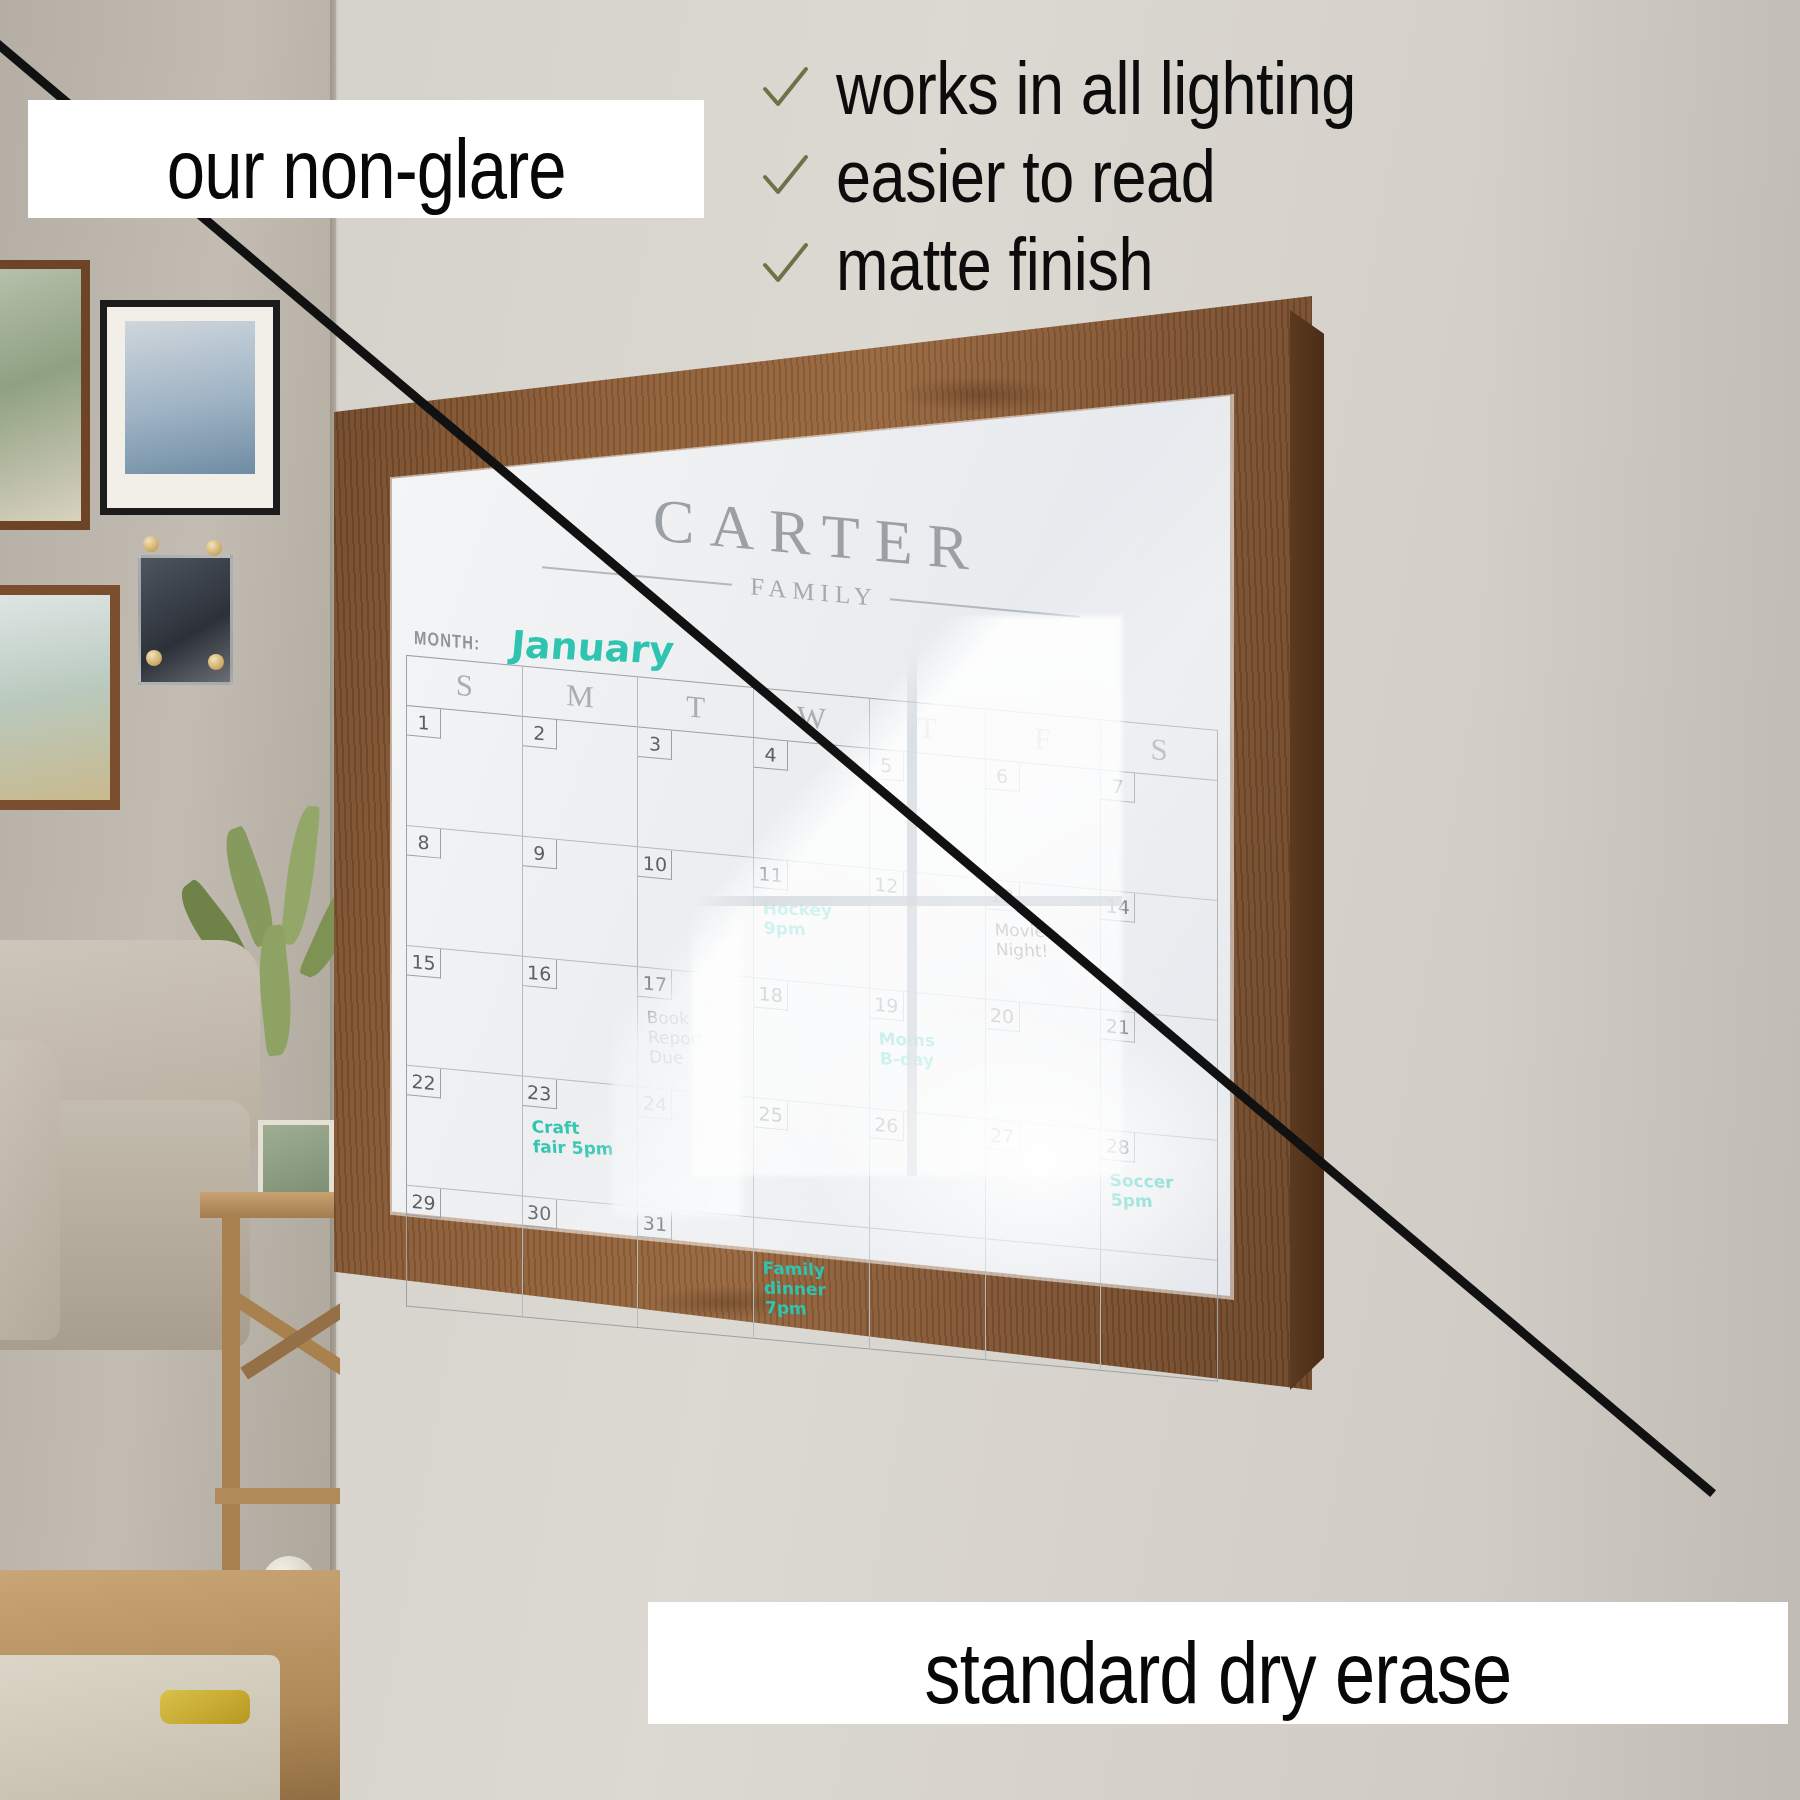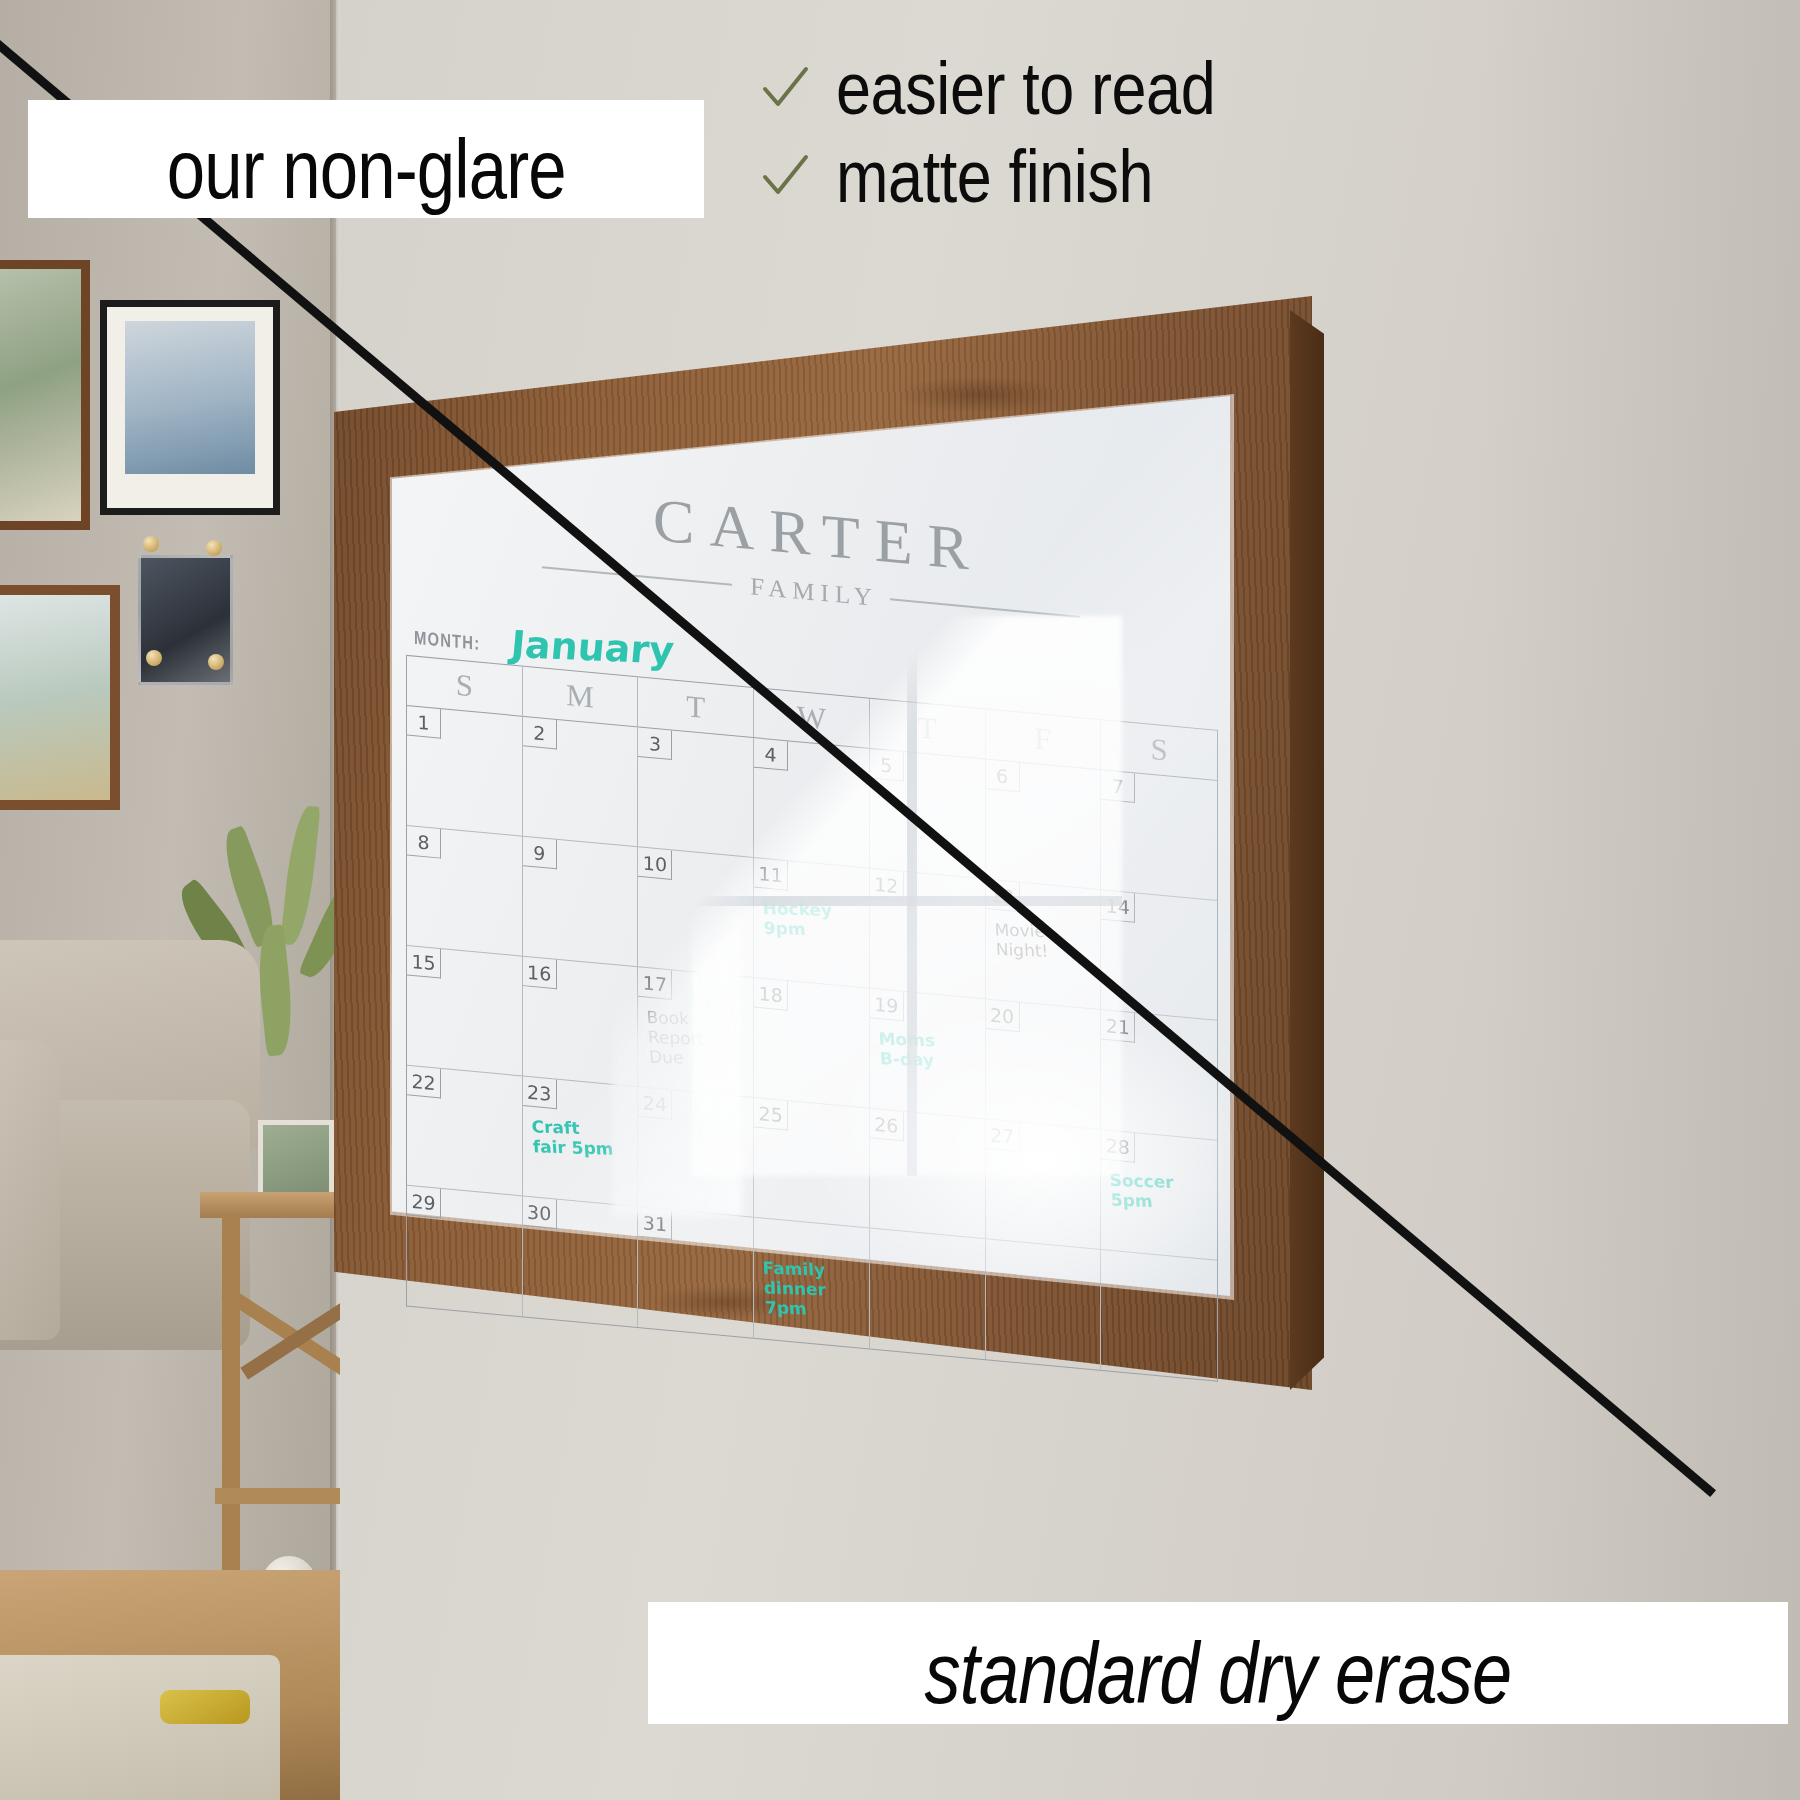--- a/index.html
+++ b/index.html
@@ -217,21 +217,21 @@
   
   .label-box {
     position:absolute; background:#ffffff; display:flex; align-items:flex-end; justify-content:center;
   }
   .label-box span {
     font-family:"Liberation Sans", sans-serif; color:#080808; font-weight:normal;
     transform:scaleX(0.82); transform-origin:center;
   }
   #label-top { left:28px; top:100px; width:676px; height:118px; }
   #label-top span { font-size:84px; letter-spacing:-1px; }
-  #label-bottom { left:648px; top:1602px; width:1140px; height:122px;font-style:italic; }
+  #label-bottom { left:648px; top:1602px; width:1140px; height:122px; }
   #label-bottom span { font-size:88px; letter-spacing:-1px; }
 
   .bullets { position:absolute; left:760px; top:44px; width:1030px; }
   .bullet { display:flex; align-items:center; gap:26px; height:88px; }
   .check {
     width:50px; height:50px; flex:0 0 50px; position:relative;
   }
   .check svg { width:50px; height:50px; display:block; }
   .bullet-text {
     font-family:"Liberation Sans", sans-serif; font-size:75px; color:#0c0c0c;
@@ -449,20 +449,28 @@
     <span>standard dry erase</span>
   </div>
 
   <div class="bullets" id="bullets">
       <div class="bullet">
         <span class="check">
           <svg viewBox="0 0 50 50">
             <path d="M5 26 L18 41 L46 6" fill="none" stroke="#6b7348" stroke-width="4" stroke-linecap="round" stroke-linejoin="round"></path>
           </svg>
         </span>
+        <span class="bullet-text">works in all lighting</span>
+      </div>
+      <div class="bullet">
+        <span class="check">
+          <svg viewBox="0 0 50 50">
+            <path d="M5 26 L18 41 L46 6" fill="none" stroke="#6b7348" stroke-width="4" stroke-linecap="round" stroke-linejoin="round"></path>
+          </svg>
+        </span>
         <span class="bullet-text">easier to read</span>
       </div>
       <div class="bullet">
         <span class="check">
           <svg viewBox="0 0 50 50">
             <path d="M5 26 L18 41 L46 6" fill="none" stroke="#6b7348" stroke-width="4" stroke-linecap="round" stroke-linejoin="round"></path>
           </svg>
         </span>
         <span class="bullet-text">matte finish</span>
       </div>

